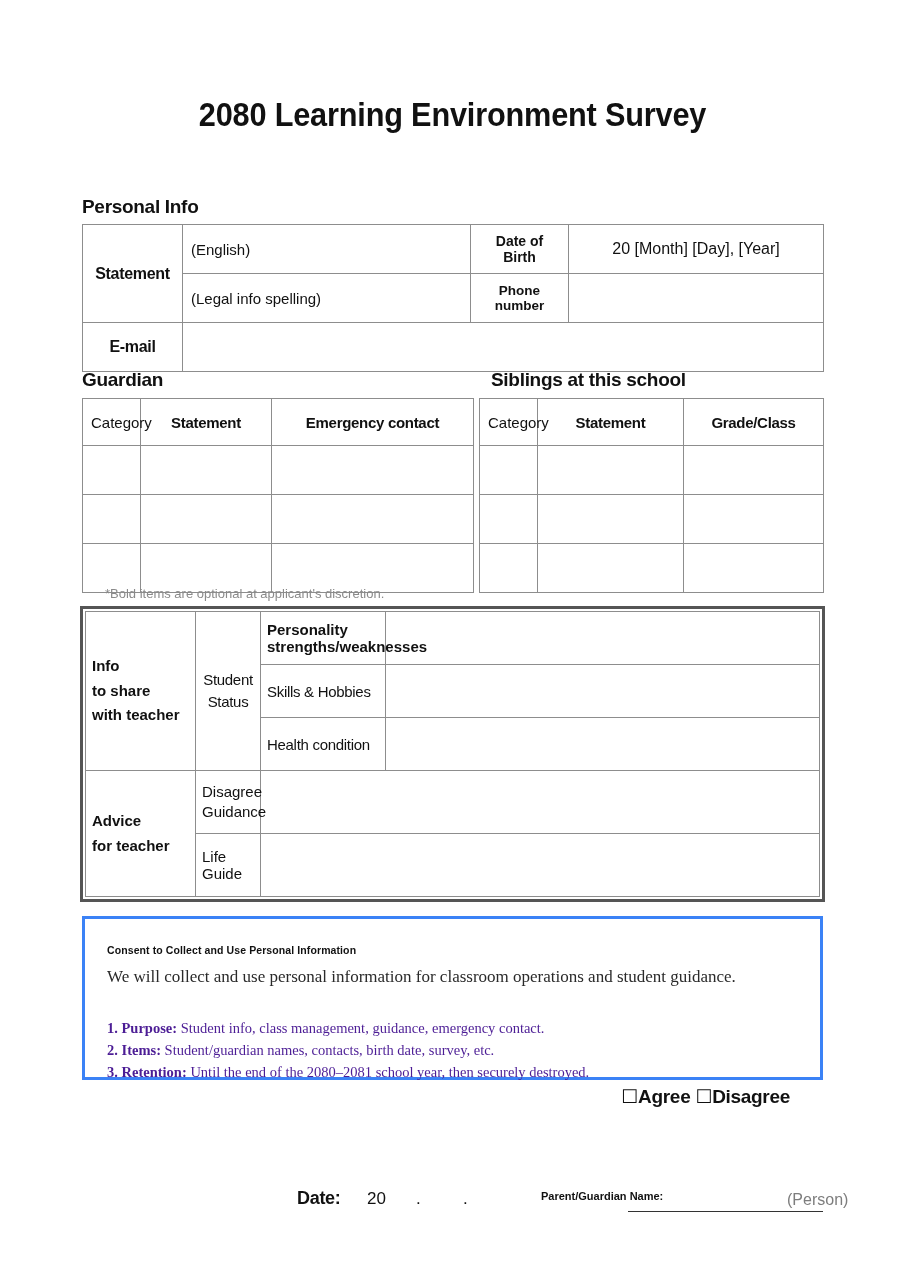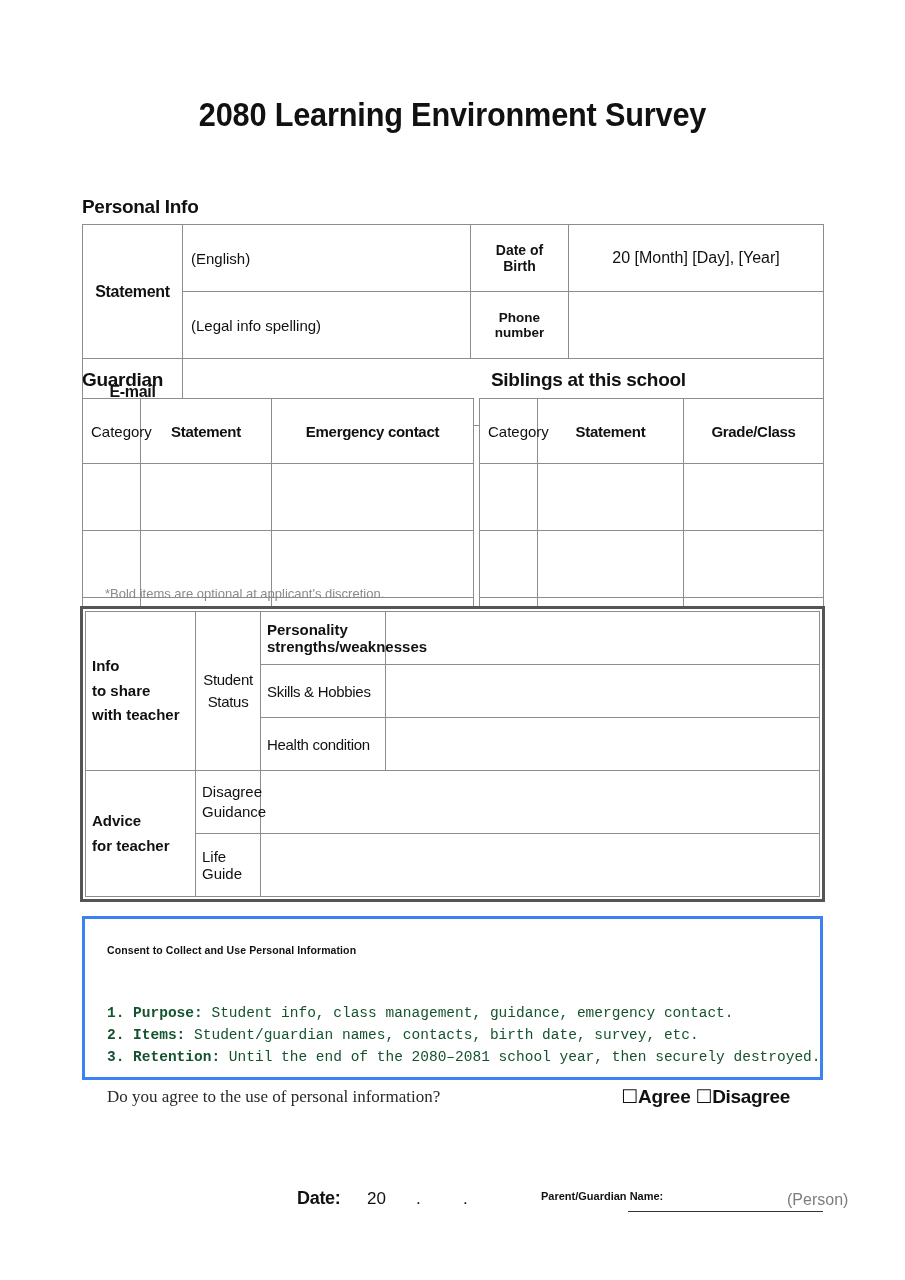--- a/index.html
+++ b/index.html
@@ -54,21 +54,21 @@
 
   
   table.grid {
     position: absolute;
     border-collapse: collapse;
     table-layout: fixed;
     background: #fff;
   }
   table.grid td {
     border: 1px solid #8d8d8d;
-    padding: 13px 8px;
+    padding: 4px 8px;
     vertical-align: middle;
     font-size: 15px;
     color: #111;
   }
   .c-center { text-align: center; }
   .c-left   { text-align: left; }
   .b        { font-weight: bold; }
   .narrow   { font-family: "Liberation Sans Narrow", "Liberation Sans", sans-serif; }
   .ph       { color: #9a9a9a; font-size: 14px; }
 
@@ -187,24 +187,25 @@
     position: absolute;
     left: 22px;
     top: 48px;
     font-family: "Liberation Serif", serif;
     font-size: 17px;
     color: #2a2a2a;
   }
   .consent-item {
     position: absolute;
     left: 22px;
-    font-family: Liberation Mono, monospace;
+    font-family: Liberation Serif, serif;
     font-size: 14.5px;
-    color: #14532d;
+    color: #4c1d95;
     white-space: nowrap;
+    margin-top: 15px;
   }
   .consent-item .k { font-weight: bold; }
   #ci-0 { top: 86px; }
   #ci-1 { top: 108px; }
   #ci-2 { top: 130px; }
   #consent-question {
     position: absolute;
     left: 22px;
     top: 168px;
     font-family: "Liberation Serif", serif;
@@ -414,32 +415,32 @@
         <tr>
           <td class="lbl-small-l" style="height:62px">Life Guide</td>
           <td colspan="2"></td>
         </tr>
       </tbody>
     </table>
   </div>
 
   <div id="consent-box">
     <div id="consent-heading">Consent to Collect and Use Personal Information</div>
+    <div id="consent-intro">We will collect and use personal information for classroom operations and student guidance.</div>
 
     <div class="consent-item" id="ci-0">
       <span class="k">1. </span><span class="k">Purpose:</span><span> Student info, class management, guidance, emergency contact.</span>
     </div>
     <div class="consent-item" id="ci-1">
       <span class="k">2. </span><span class="k">Items:</span><span> Student/guardian names, contacts, birth date, survey, etc.</span>
     </div>
     <div class="consent-item" id="ci-2">
       <span class="k">3. </span><span class="k">Retention:</span><span> Until the end of the 2080–2081 school year, then securely destroyed.</span>
     </div>
 
-    <div id="consent-question">Do you agree to the use of personal information?</div>
 
     <div id="consent-choices">
       <span class="box">☐</span><span>Agree</span>
       <span class="box">☐</span><span>Disagree</span>
     </div>
   </div>
 
   <div id="footer"></div>
   <div id="date-label">Date:</div>
   <div id="date-year">20</div>

